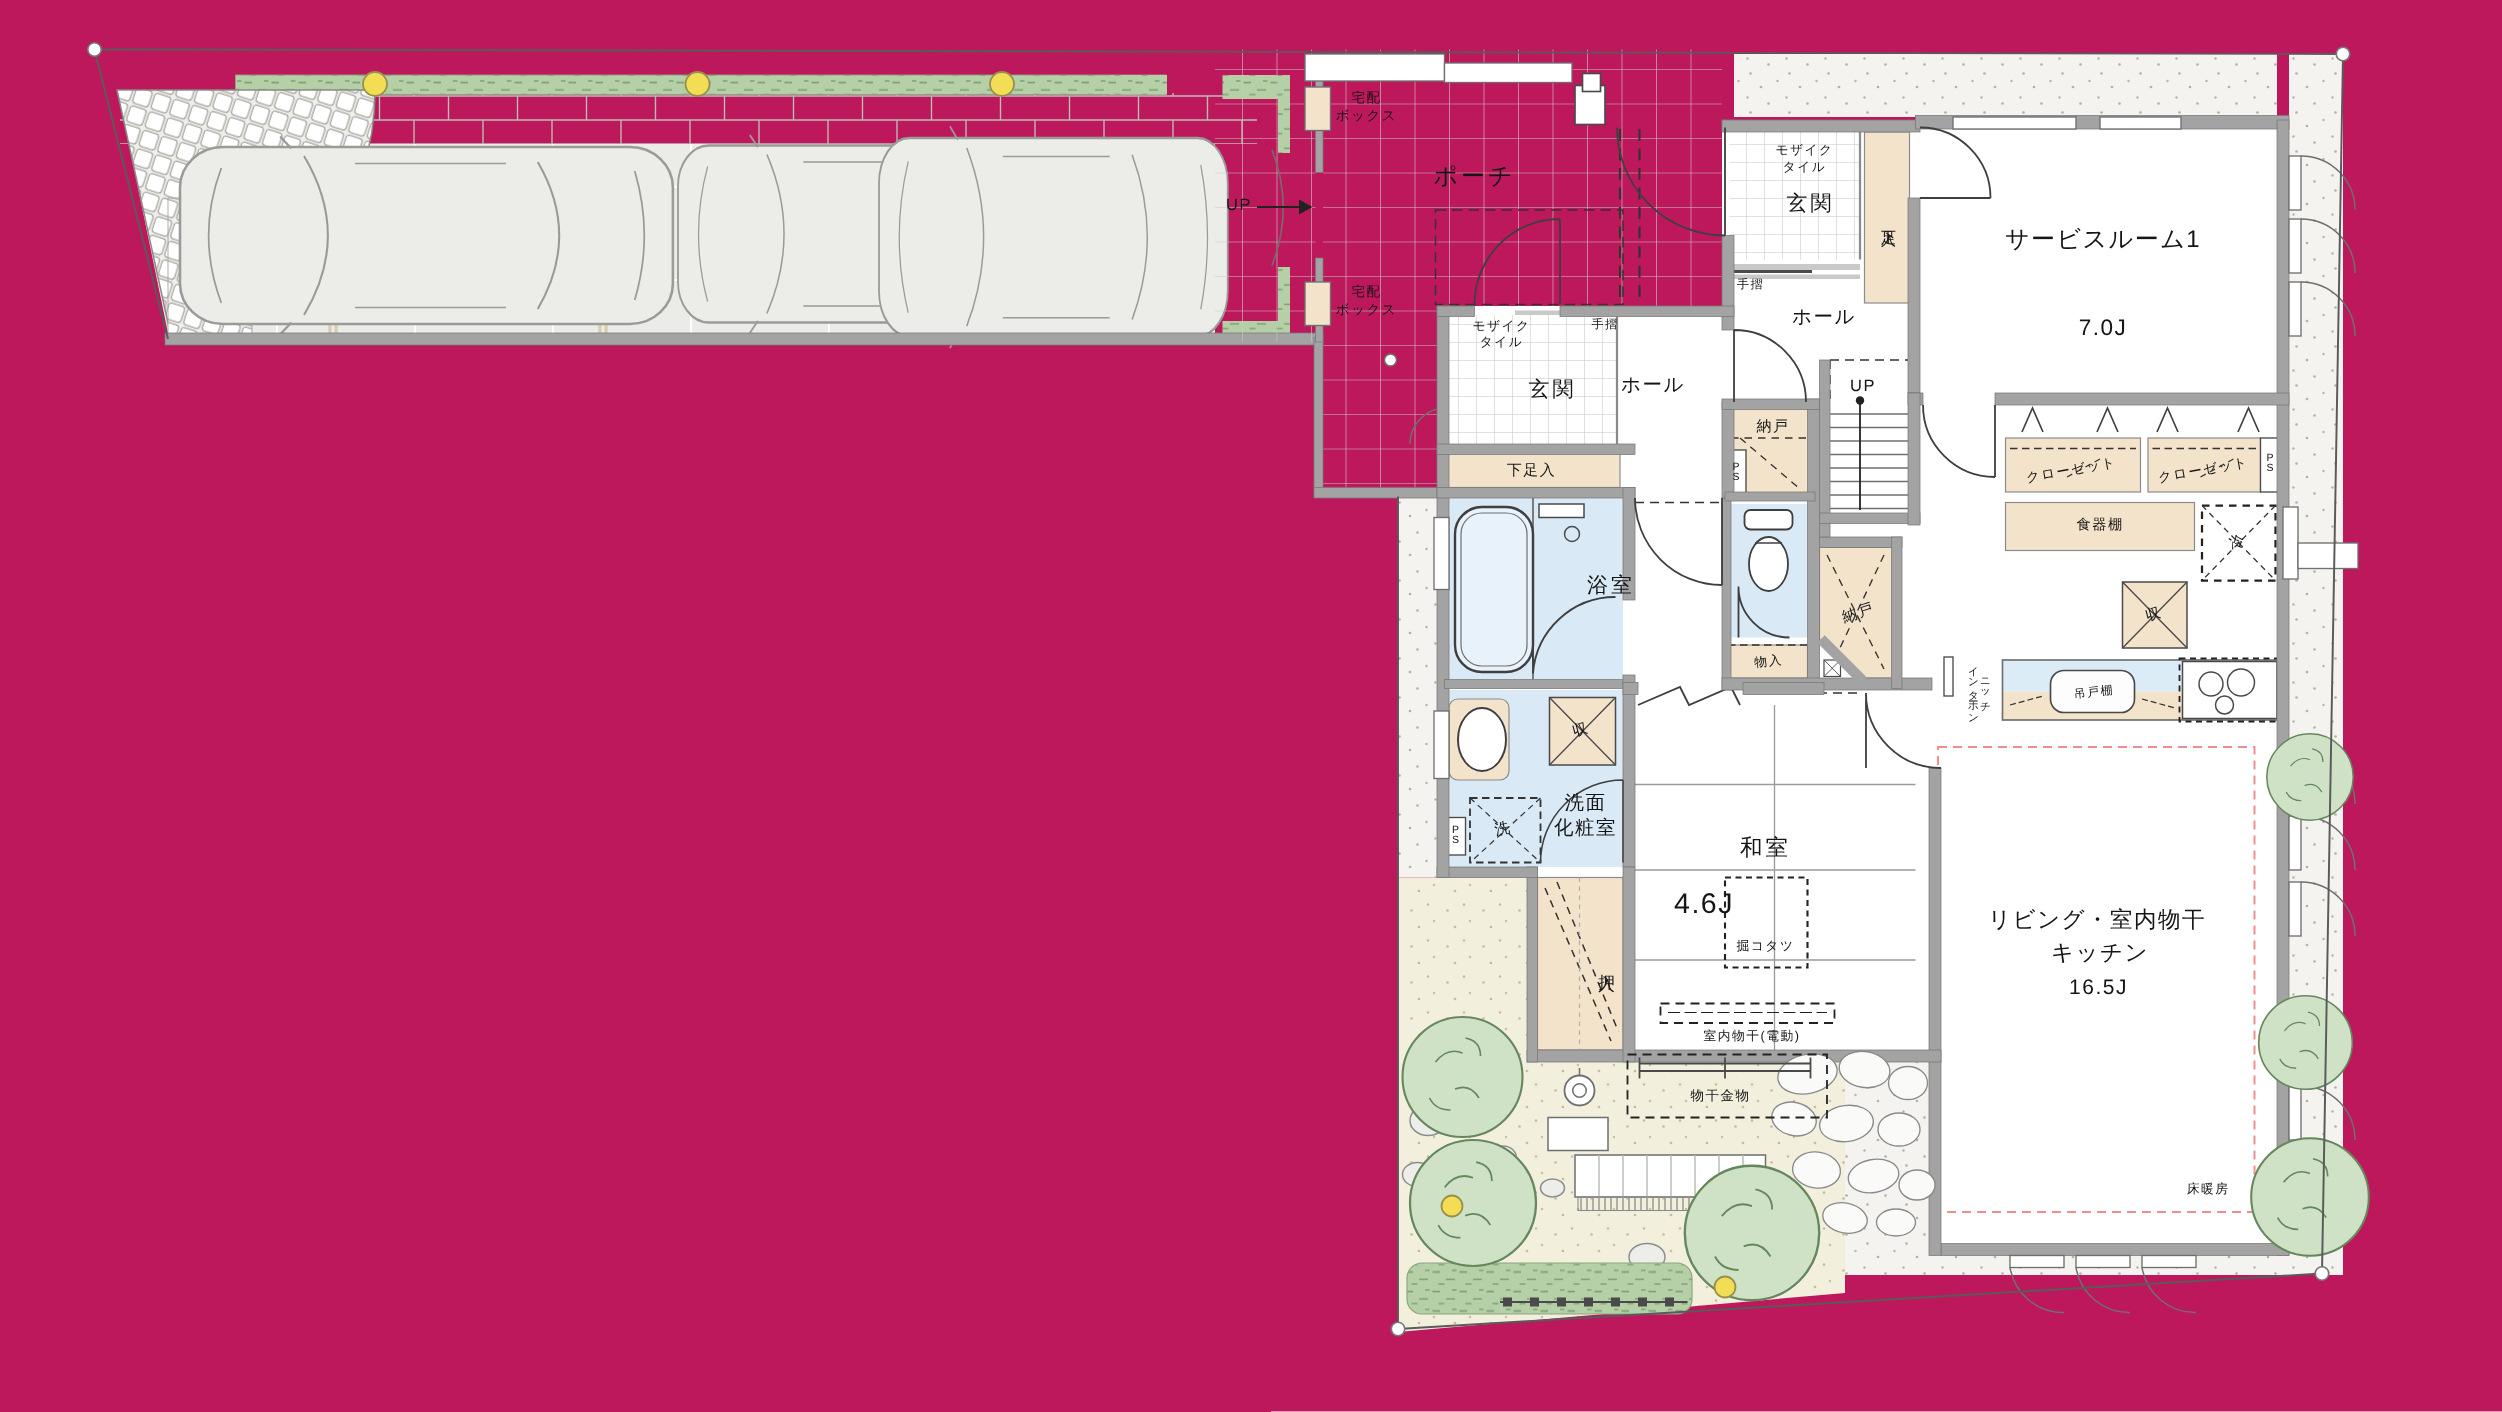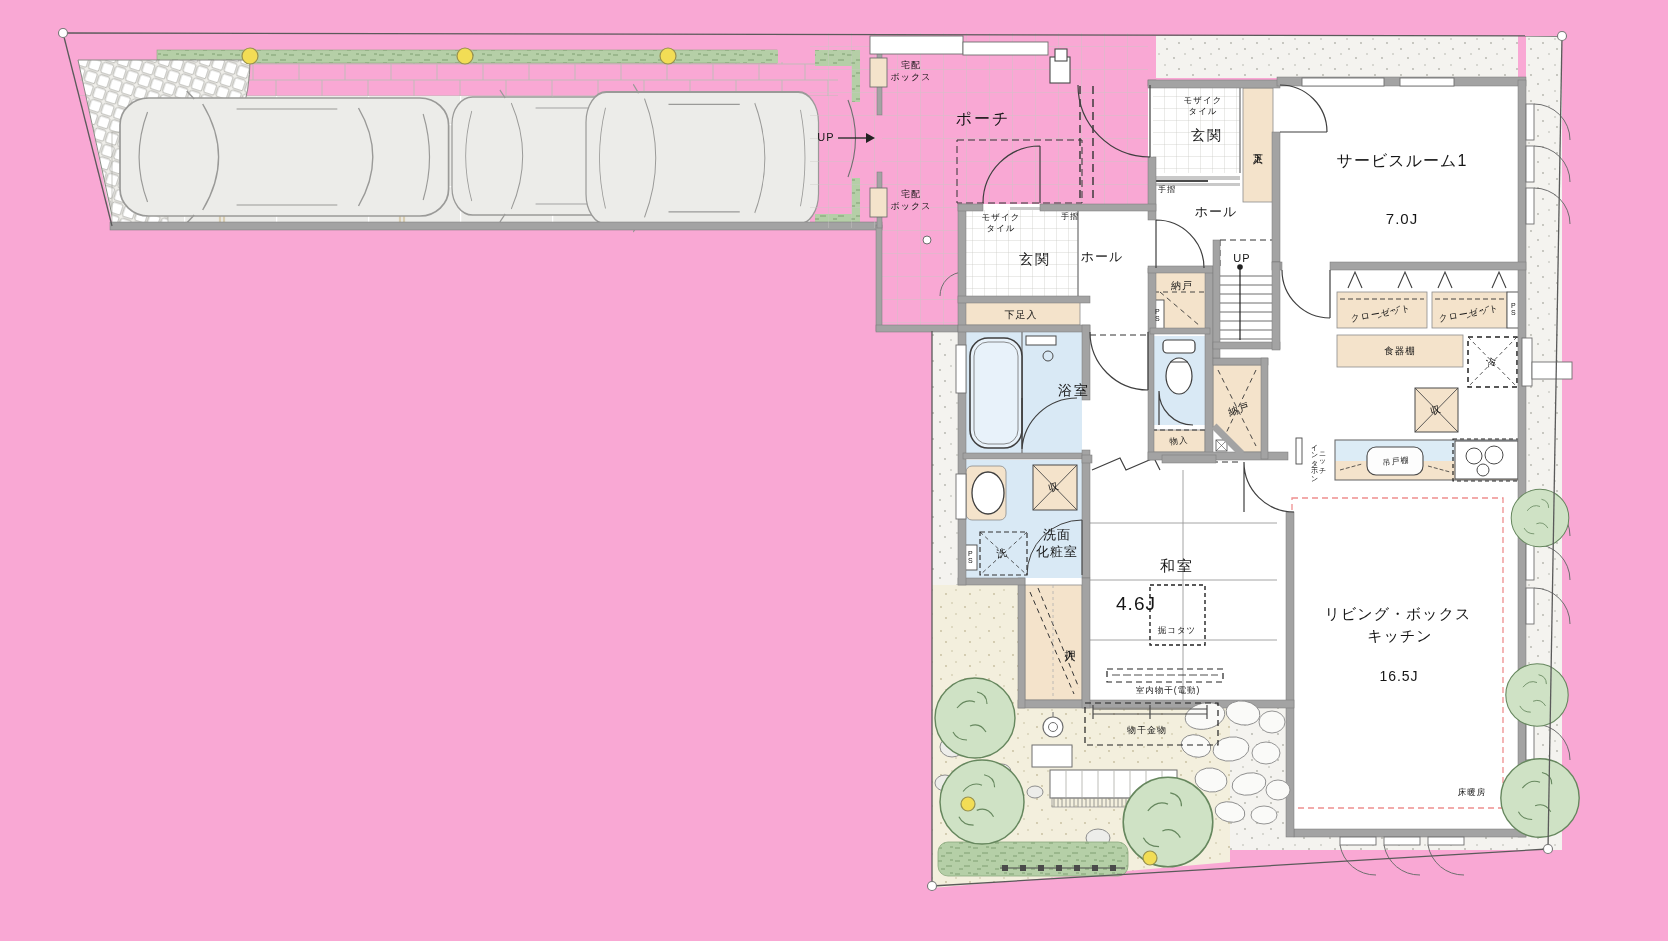--- a/index.html
+++ b/index.html
@@ -1,16 +1,16 @@
 <!DOCTYPE html>
 <html><head>
 <meta charset="utf-8">
 <style>
   html,body{margin:0;padding:0;background:#ffffff;}
-  #stage{position:relative;width:1668px;height:941px;background:#f9a8d4;overflow:hidden;
+  #stage{position:relative;width:1668px;height:941px;background:#be185d;overflow:hidden;
          font-family:"Liberation Sans",sans-serif;}
   #planSvg{position:absolute;left:0;top:0;}
   .lbl{position:absolute;transform:translate(-50%,-50%);color:#151515;text-align:center;
        white-space:pre-line;line-height:1.3;letter-spacing:1px;pointer-events:none;}
   .v{writing-mode:vertical-rl;text-orientation:upright;letter-spacing:0;line-height:1.1;}
   .v2{writing-mode:vertical-lr;text-orientation:upright;letter-spacing:0;line-height:1.15;}
   .big{letter-spacing:2px;}
 </style>
 </head>
 <body>
@@ -456,17 +456,17 @@
 <div class="lbl" style="left:1057px;top:544px;font-size:13px;">洗面
 化粧室</div>
 <div class="lbl" style="left:1002px;top:553px;font-size:10px;transform:translate(-50%,-50%) rotate(-12deg);">洗</div>
 <div class="lbl v" style="left:970px;top:557px;font-size:7px;">PS</div>
 <div class="lbl v" style="left:1070px;top:641px;font-size:11px;">押入</div>
 <div class="lbl big" style="left:1177px;top:566px;font-size:15px;">和室</div>
 <div class="lbl" style="left:1136px;top:604px;font-size:19px;">4.6J</div>
 <div class="lbl" style="left:1177px;top:631px;font-size:8.5px;">掘コタツ</div>
 <div class="lbl" style="left:1168px;top:691px;font-size:8.5px;">室内物干(電動)</div>
 <div class="lbl" style="left:1147px;top:731px;font-size:9px;">物干金物</div>
-<div class="lbl" style="left:1398px;top:614px;font-size:15px;">リビング・ボックス</div>
+<div class="lbl" style="left:1398px;top:614px;font-size:15px;">リビング・室内物干</div>
 <div class="lbl" style="left:1400px;top:636px;font-size:15px;">キッチン</div>
-<div class="lbl" style="left:1399px;top:676px;font-size:14px;">16.5J</div>
+<div class="lbl" style="left:1399px;top:658px;font-size:14px;">16.5J</div>
 <div class="lbl" style="left:1472px;top:793px;font-size:8.5px;">床暖房</div>
 </div>
 
 </body></html>

